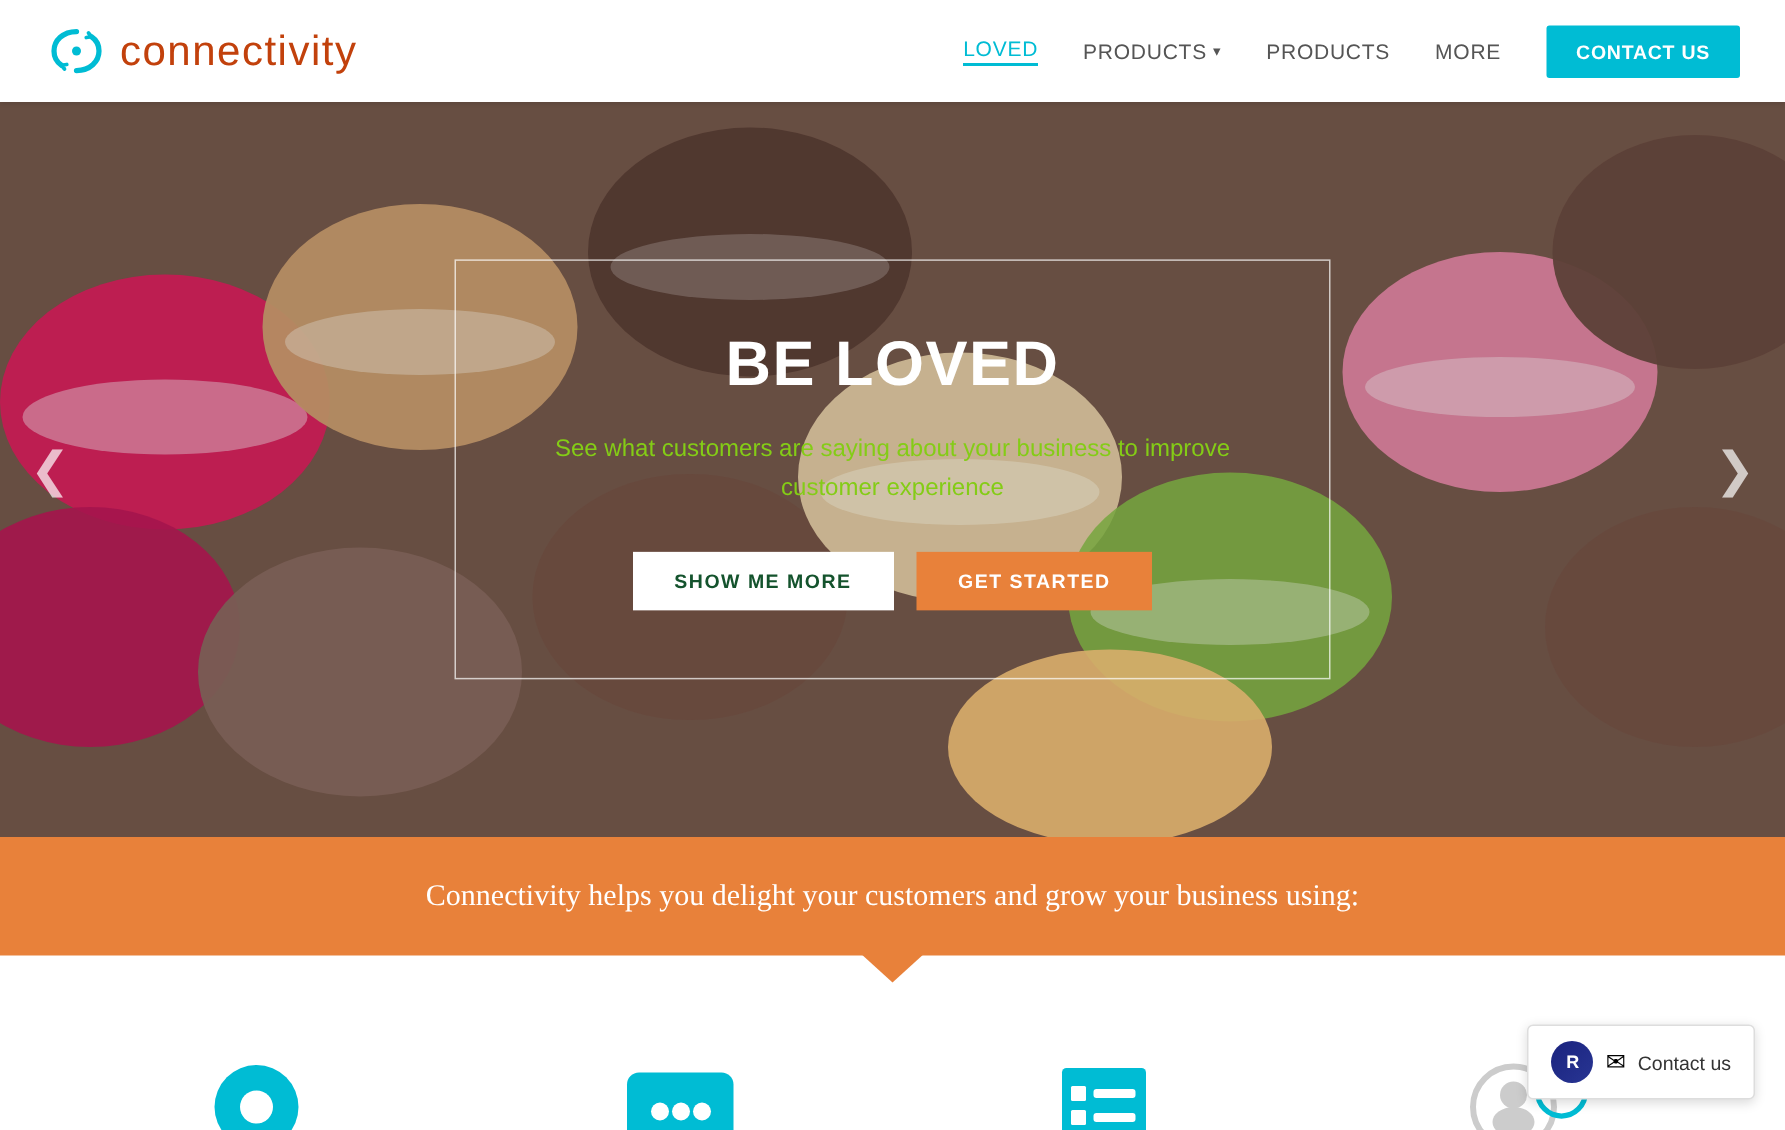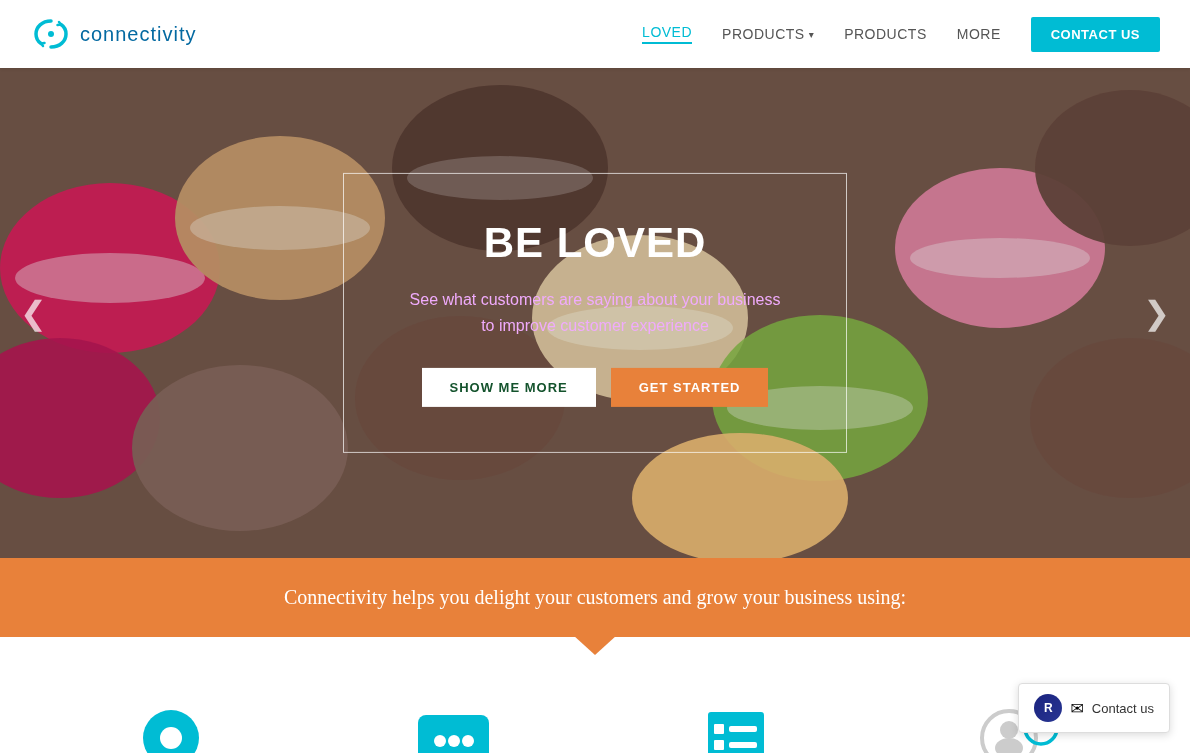--- a/index.html
+++ b/index.html
@@ -20,23 +20,23 @@
     .logo-area {
       display: flex;
       align-items: center;
       gap: 8px;
     }
     .logo-icon {
       width: 42px;
       height: 42px;
     }
     .logo-text {
-      font-size: 20px;
+      font-size: 28px;
       font-weight: 300;
-      color: #0369a1;
+      color: #c2410c;
       letter-spacing: 1px;
     }
     .nav {
       display: flex;
       align-items: center;
       gap: 30px;
     }
     .nav-link {
       text-decoration: none;
       font-size: 14px;
@@ -81,31 +81,31 @@
     }
 
     .hero-overlay-box {
       position: absolute;
       top: 50%;
       left: 50%;
       transform: translate(-50%, -50%);
       border: 1.5px solid rgba(255,255,255,0.7);
       padding: 45px 60px;
       text-align: center;
-      width: 504px;
+      width: 584px;
     }
     .hero-title {
       color: #fff;
       font-size: 42px;
       font-weight: 700;
       letter-spacing: 1px;
       margin-bottom: 20px;
     }
     .hero-subtitle {
-      color: #f0abfc;
+      color: #84cc16;
       font-size: 16px;
       font-weight: 300;
       line-height: 1.6;
       margin-bottom: 30px;
     }
     .hero-buttons {
       display: flex;
       gap: 15px;
       justify-content: center;
     }

